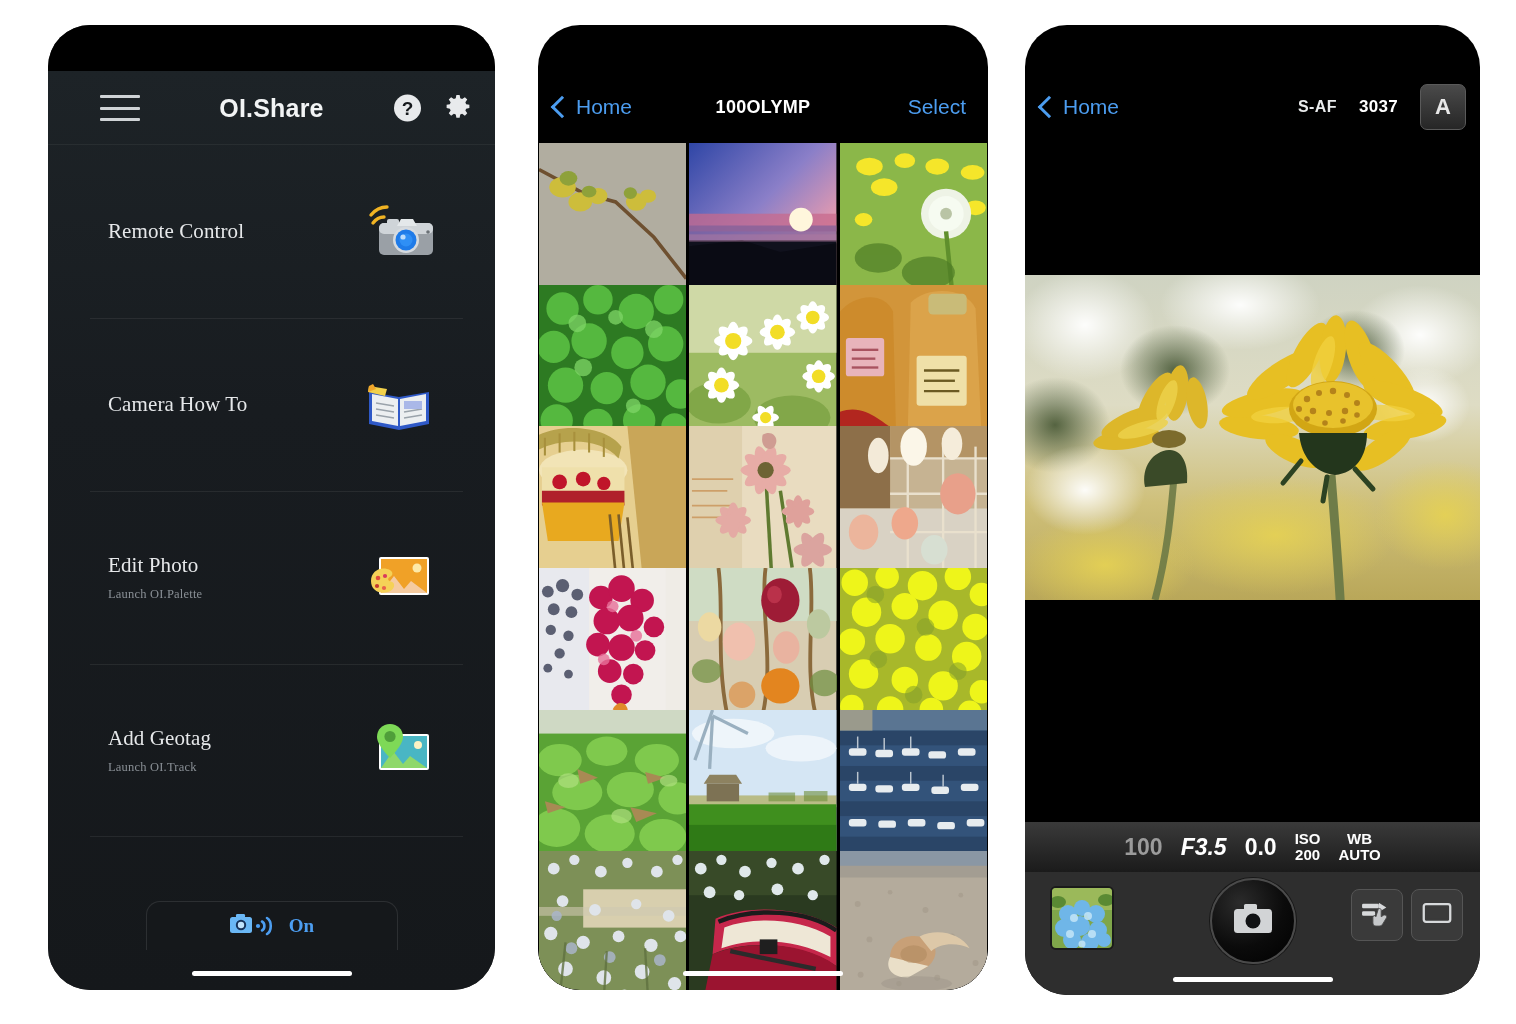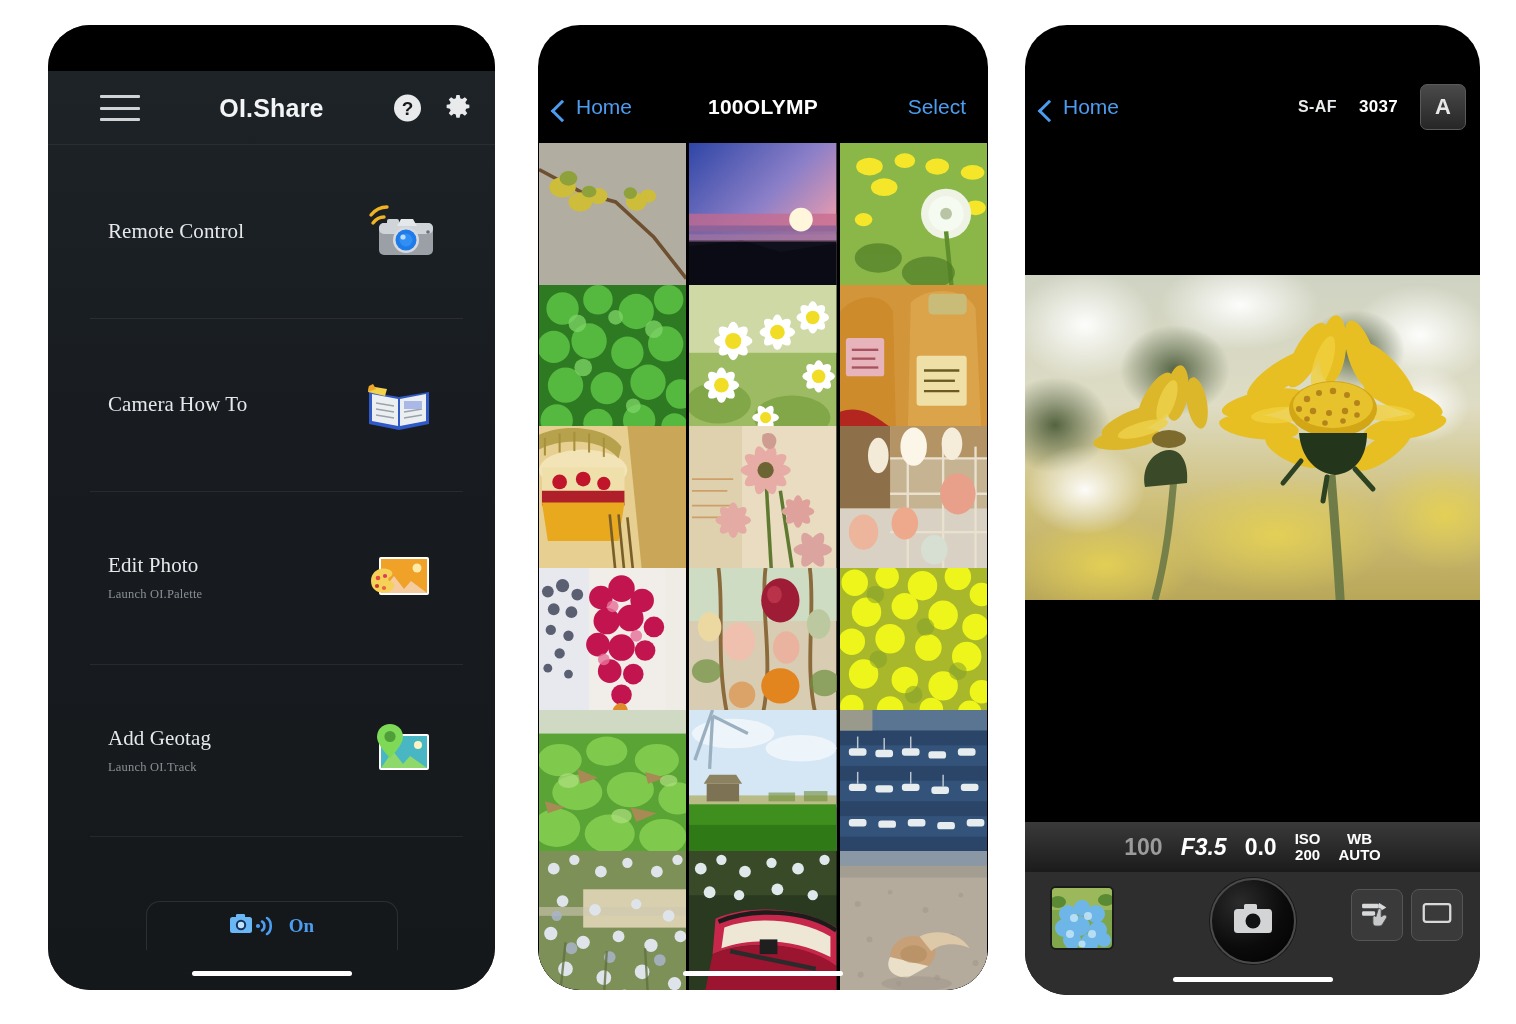--- a/index.html
+++ b/index.html
@@ -52,25 +52,25 @@
       width:250px;height:48px;border:1px solid rgba(255,255,255,.10);
       border-bottom:none;border-radius:14px 14px 0 0;background:#15181b;
       display:flex;align-items:center;justify-content:center;gap:8px;cursor:pointer;}
   .wifi-label{font-size:19px;color:#4c9df0;font-weight:600;}
   .home-bar{position:absolute;left:50%;transform:translateX(-50%);bottom:14px;
       width:160px;height:5px;border-radius:3px;background:#ffffff;}
 
   
   .p2-header{position:absolute;left:0;top:46px;width:100%;height:72px;
       display:flex;align-items:center;background:#000;}
-  .nav-back{position:absolute;left:16px;display:flex;align-items:flex-end;gap:6px;cursor:pointer;}
+  .nav-back{position:absolute;left:16px;display:flex;align-items:center;gap:6px;cursor:pointer;}
   .chev{width:13px;height:13px;border-left:3.4px solid #4c9df0;border-bottom:3.4px solid #4c9df0;
       transform:rotate(45deg);}
   .nav-back-label{font-size:21px;color:#4c9df0;}
-  .p2-title{position:absolute;left:0;width:100%;text-align:center;font-size:21px;
+  .p2-title{position:absolute;left:0;width:100%;text-align:center;font-size:18px;
       color:#ffffff;font-weight:600;letter-spacing:.3px;}
   .p2-select{position:absolute;right:22px;font-size:21px;color:#4c9df0;cursor:pointer;}
   .grid{position:absolute;left:0;top:118px;width:100%;bottom:0;
       display:grid;grid-template-columns:repeat(3,1fr);gap:3px;padding:0 1px;box-sizing:border-box;
       background:#000;}
   .cell{width:100%;aspect-ratio:1/1;overflow:hidden;position:relative;cursor:pointer;background:#111;}
   .cell svg{display:block;width:100%;height:100%;}
   .p2-home-bar{position:absolute;left:50%;transform:translateX(-50%);bottom:14px;
       width:160px;height:5px;border-radius:3px;background:#ffffff;z-index:5;}
 

